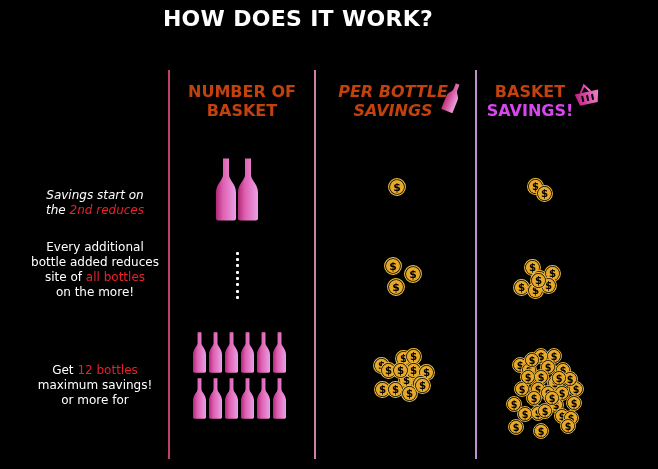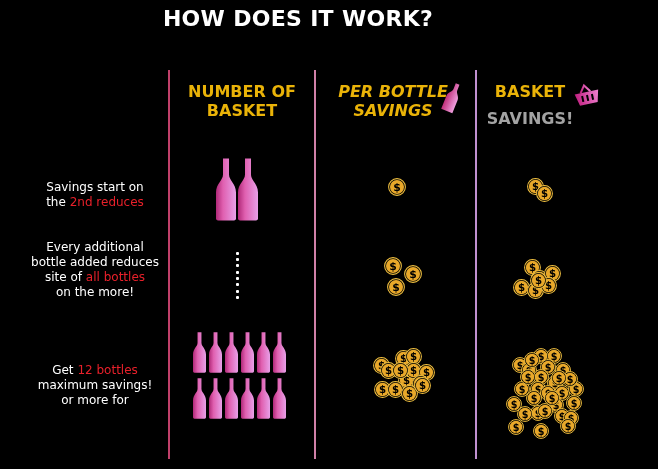--- a/index.html
+++ b/index.html
@@ -1,21 +1,21 @@
 <!DOCTYPE html>
 <html><head>
 <meta charset="utf-8">
 <style>
   html, body { margin:0; padding:0; background:#000; }
   body { width:658px; height:469px; position:relative; overflow:hidden; font-family:"DejaVu Sans", sans-serif; color:#fff; }
   .title { position:absolute; left:0; width:596px; top:6px; text-align:center; font-weight:bold; font-size:22px; letter-spacing:0.3px; color:#fff; }
   .divider { position:absolute; top:70px; height:389px; width:2px; }
   .colhead { position:absolute; text-align:center; font-weight:bold; font-size:16px; line-height:19px; }
-  .blue { color:#eab308; }
-  .green { color:#a3a3a3;margin-top:8px; }
+  .blue { color:#c2410c; }
+  .green { color:#d946ef; }
   .red { color:#e8202a; }
   .rowlabel { position:absolute; left:0; width:170px; text-align:center; font-size:12px; line-height:15px; color:#fff; }
   .abs { position:absolute; }
   .dot { position:absolute; width:3px; height:3px; background:#fff; border-radius:1px; }
 </style>
 </head>
 <body>
 
 <div class="title">HOW DOES IT WORK?</div>
 
@@ -57,21 +57,21 @@
   </defs>
   <g transform="rotate(-12 15 13)">
     <path d="M9 10 L14 3 L19 10" stroke="url(#bg)" stroke-width="2" fill="none"></path>
     <path d="M3 10 h24 l-3 12 h-18 z" fill="url(#bg)"></path>
     <rect x="9" y="13" width="2" height="6" fill="#000"></rect>
     <rect x="14" y="13" width="2" height="6" fill="#000"></rect>
     <rect x="19" y="13" width="2" height="6" fill="#000"></rect>
   </g>
 </svg>
 
-<div class="rowlabel" style="top:180px;left:10px;width:170px;">
+<div class="rowlabel" style="top:188px;left:10px;width:170px;font-style:italic;">
   <div><span>Savings start on</span></div>
   <div><span>the </span><span class="red">2nd reduces</span></div>
 </div>
 
 <div class="rowlabel" style="top:240px;left:10px;width:170px;">
   <div><span>Every additional</span></div>
   <div><span>bottle added reduces</span></div>
   <div><span>site of </span><span class="red">all bottles</span></div>
   <div><span>on the more!</span></div>
 </div>

